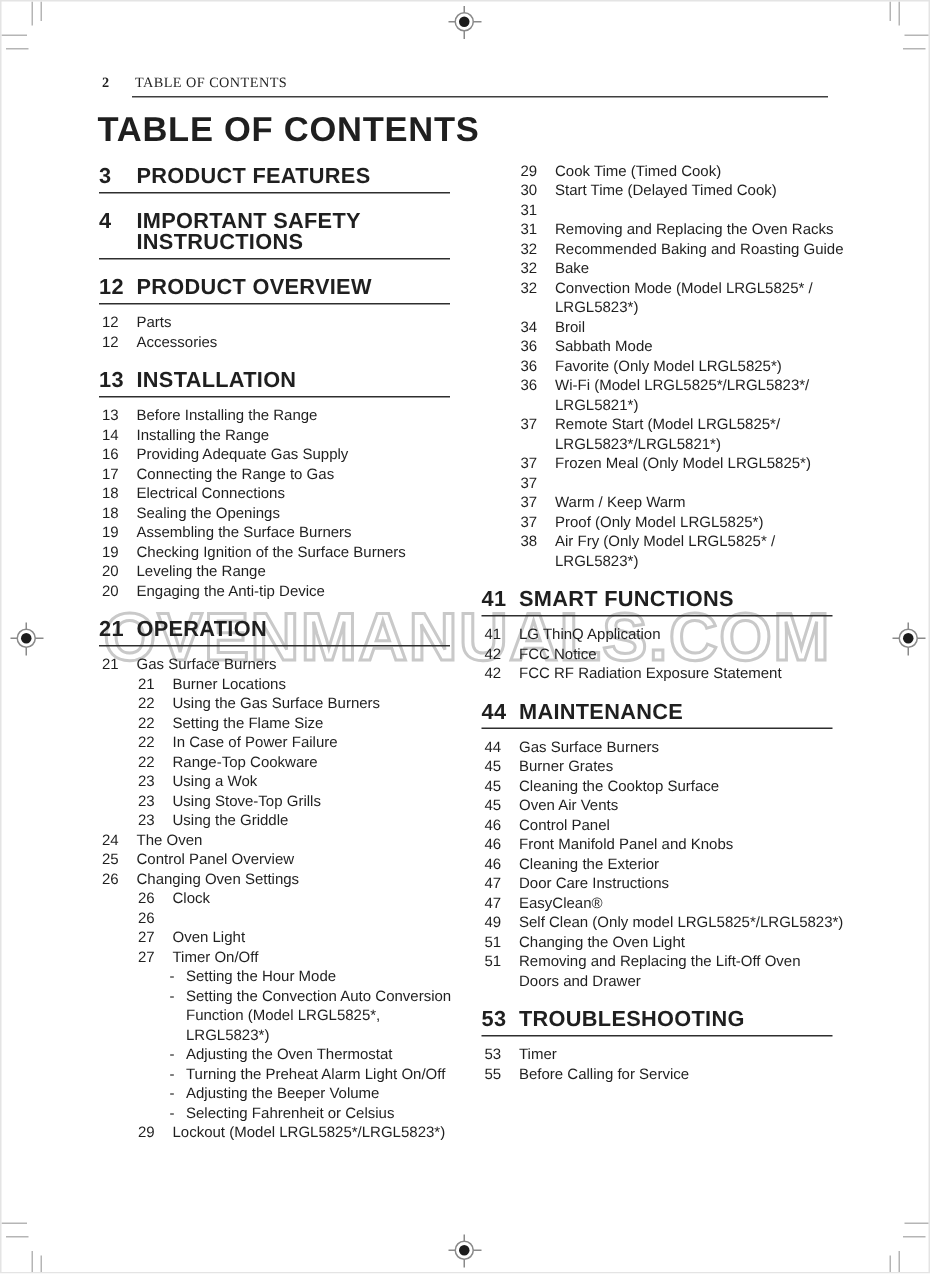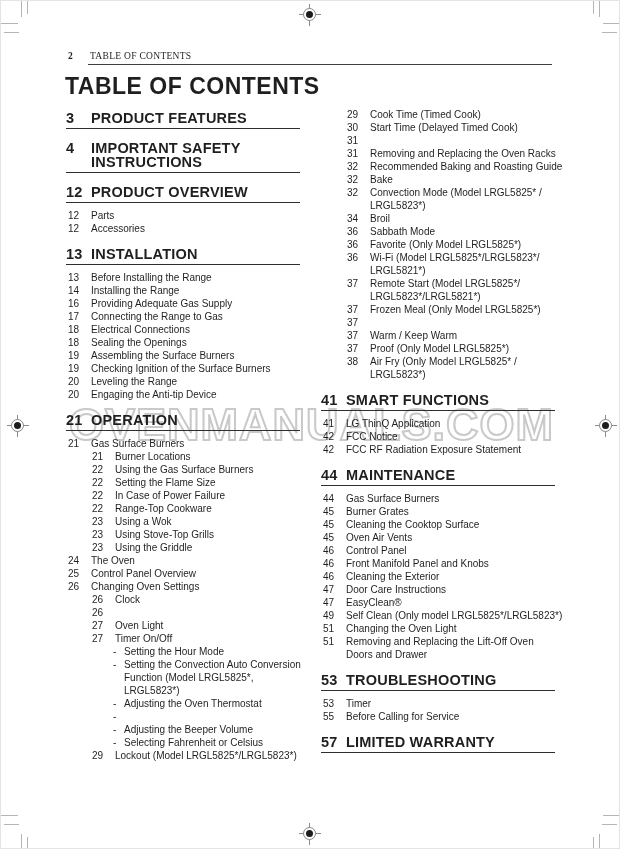--- a/index.html
+++ b/index.html
@@ -230,20 +230,21 @@
               <span class="txt">Setting the Convection Auto Conversion
 Function (Model LRGL5825*,
 LRGL5823*)</span>
             </div>
             <div class="toc-item lvl3">
               <span class="dash">-</span>
               <span class="txt">Adjusting the Oven Thermostat</span>
             </div>
             <div class="toc-item lvl3">
               <span class="dash">-</span>
+              <span class="txt">Turning the Preheat Alarm Light On/Off</span>
             </div>
             <div class="toc-item lvl3">
               <span class="dash">-</span>
               <span class="txt">Adjusting the Beeper Volume</span>
             </div>
             <div class="toc-item lvl3">
               <span class="dash">-</span>
               <span class="txt">Selecting Fahrenheit or Celsius</span>
             </div>
             <div class="toc-item lvl2">
@@ -412,26 +413,20 @@
           </div>
           <div class="section-items">
             <div class="toc-item lvl1">
               <span class="pg">53</span>
               <span class="txt">Timer</span>
             </div>
             <div class="toc-item lvl1">
               <span class="pg">55</span>
               <span class="txt">Before Calling for Service</span>
             </div>
-          </div>
-        </section>
-        <section class="toc-section no-items">
-          <div class="section-head">
-            <span class="head-pg">57</span>
-            <span class="head-title">LIMITED WARRANTY</span>
           </div>
         </section>
       </div>
   </div>
 
   <div class="regmark rm-top">
     <div class="hline"></div>
       <div class="vline"></div>
       <div class="circle"></div>
       <div class="dot"></div>

